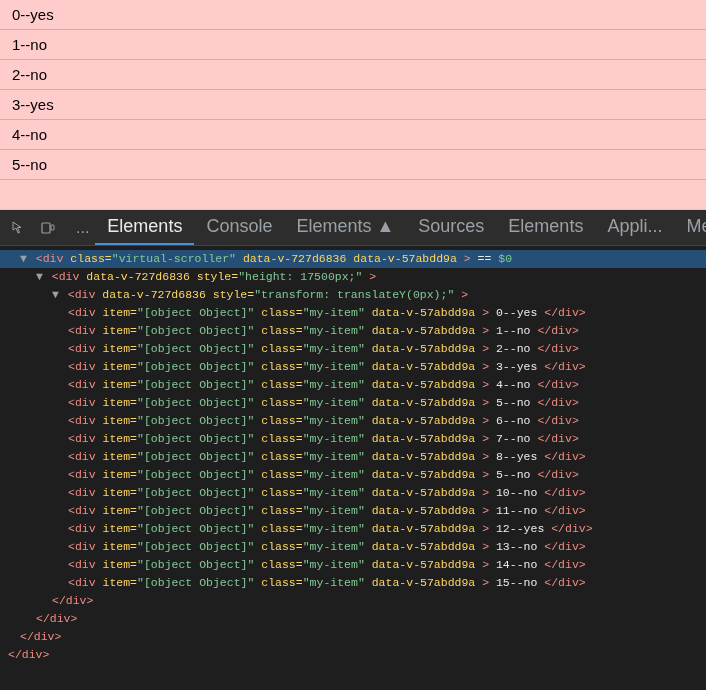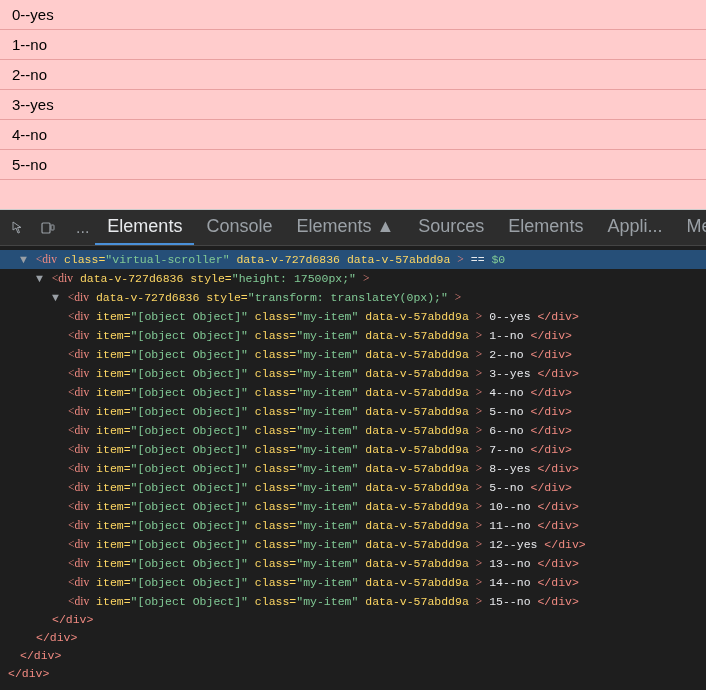--- a/index.html
+++ b/index.html
@@ -104,21 +104,21 @@
 
     .dom-line.selected {
       background: #264f78;
     }
 
     .indent-1 { padding-left: 20px; }
     .indent-2 { padding-left: 36px; }
     .indent-3 { padding-left: 52px; }
     .indent-4 { padding-left: 68px; }
 
-    .tag { color: #f28b82; font-family: Liberation Serif, serif; }
+    .tag { color: #f28b82; }
     .attr-name { color: #fdd663; }
     .attr-value { color: #81c995; }
     .equals { color: #e8eaed; }
     .dollar { color: #81c995; }
     .expand-arrow { color: #9aa0a6; margin-right: 2px; }
     .closing-tag { color: #f28b82; }
   </style>
 </head>
 <body>
 

